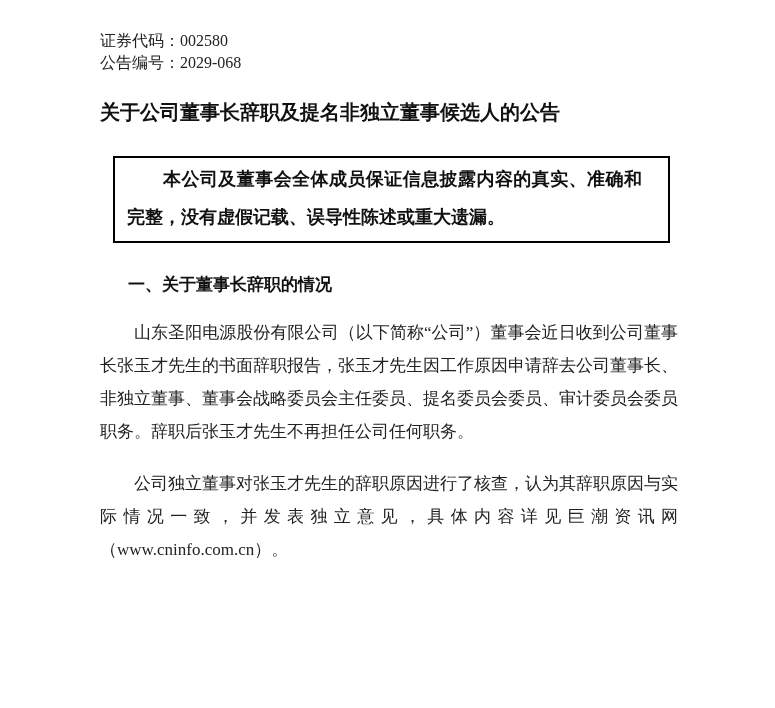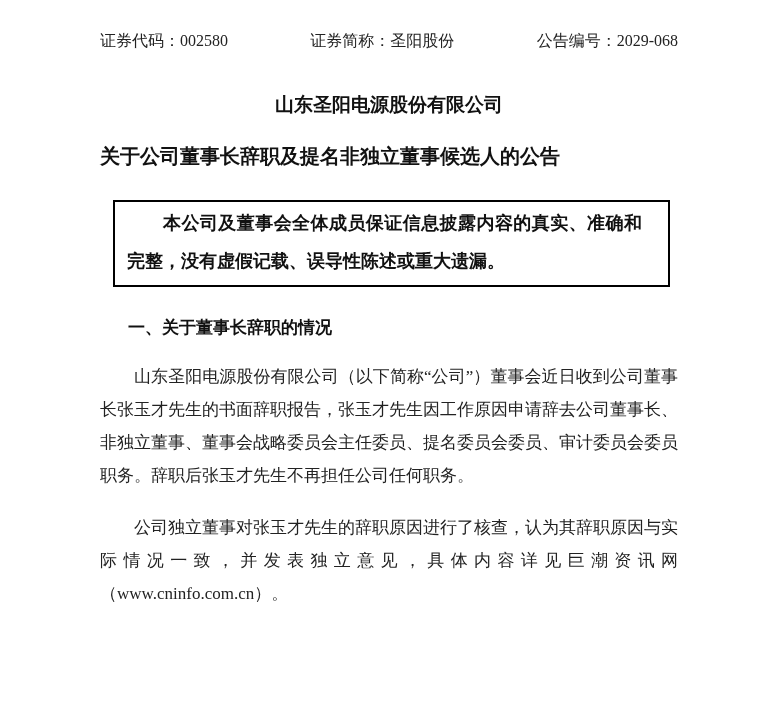--- a/index.html
+++ b/index.html
@@ -20,20 +20,21 @@
     padding: 30px 97px 0 100px;
   }
   
   .doc-header {
     display: flex;
     justify-content: space-between;
     align-items: baseline;
     font-size: 16px;
     line-height: 22px;
     color: #222222;
+    flex-direction: column;
   }
   
   .doc-title-company {
     margin-top: 40px;
     text-align: center;
     font-family: "Liberation Sans", "DejaVu Sans", sans-serif;
     font-weight: bold;
     font-size: 19px;
     line-height: 26px;
     color: #111111;
@@ -60,21 +61,21 @@
     font-size: 18px;
     line-height: 38px;
     text-indent: 2em;
     text-align: justify;
     color: #111111;
   }
   
   .section-heading {
     margin-top: 30px;
     padding-left: 28px;
-    font-family: Liberation Mono, monospace;
+    font-family: Liberation Sans, sans-serif;
     font-weight: bold;
     font-size: 17px;
     line-height: 24px;
     color: #111111;
   }
   
   .body-paragraph {
     margin: 19px 0 0 0;
     font-size: 17px;
     line-height: 33px;
@@ -84,25 +85,23 @@
   }
 </style>
 </head>
 <body>
 
 <div class="doc-page">
   <div class="doc-content">
 
     <div class="doc-header">
       <span>证券代码：002580</span>
-      <span>证券简称：圣阳股份</span>
       <span>公告编号：2029-068</span>
     </div>
 
-    <div class="doc-title-company">山东圣阳电源股份有限公司</div>
 
     <div class="doc-title-subject">关于公司董事长辞职及提名非独立董事候选人的公告</div>
 
     <div class="disclaimer-box">
       <p>本公司及董事会全体成员保证信息披露内容的真实、准确和完整，没有虚假记载、误导性陈述或重大遗漏。</p>
     </div>
 
     <div class="section-heading">一、关于董事长辞职的情况</div>
 
     <p class="body-paragraph">山东圣阳电源股份有限公司（以下简称“公司”）董事会近日收到公司董事长张玉才先生的书面辞职报告，张玉才先生因工作原因申请辞去公司董事长、非独立董事、董事会战略委员会主任委员、提名委员会委员、审计委员会委员职务。辞职后张玉才先生不再担任公司任何职务。</p>

